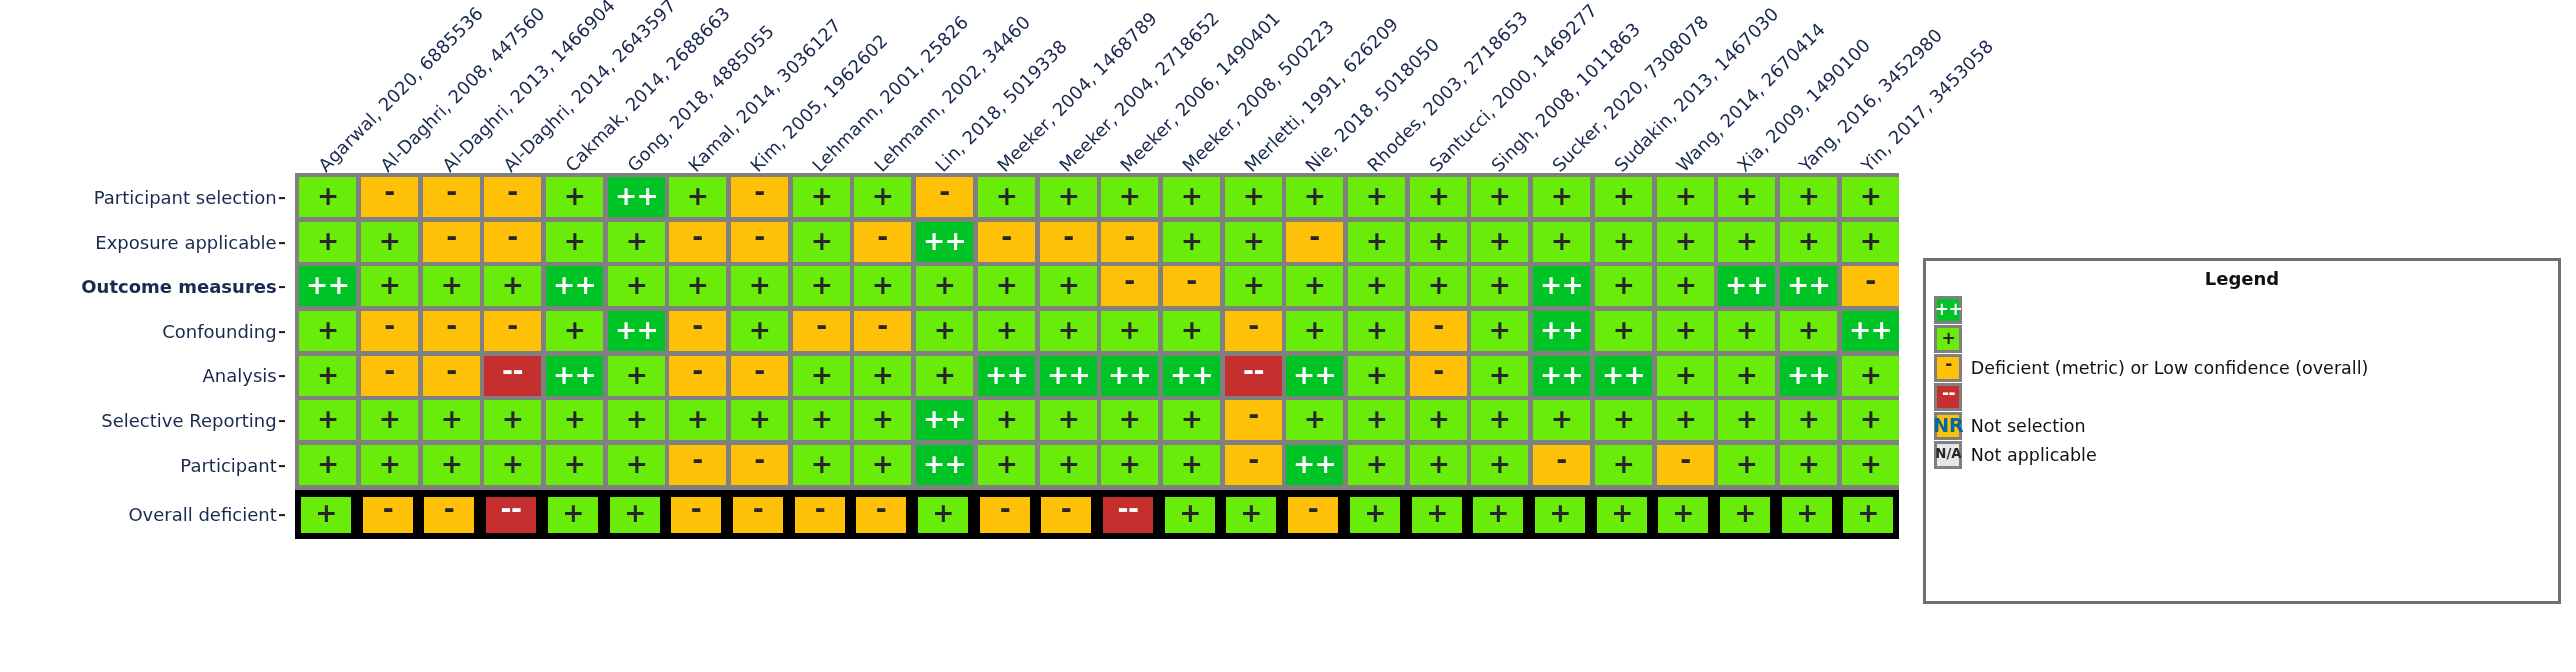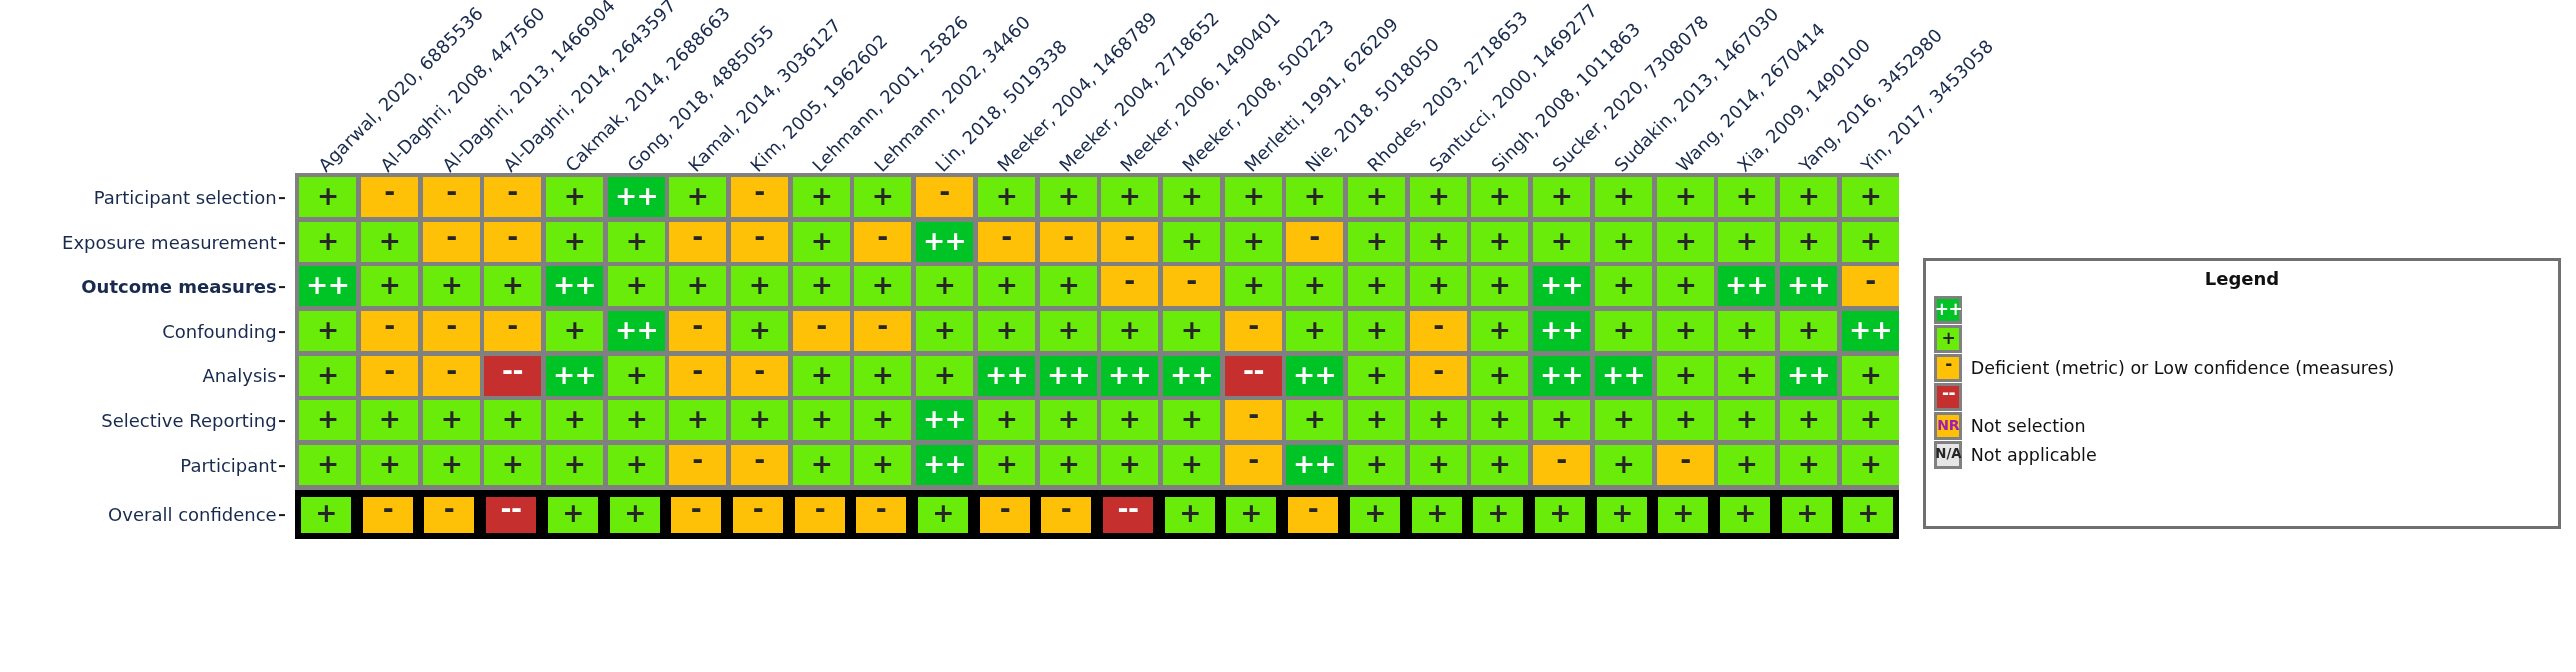--- a/index.html
+++ b/index.html
@@ -106,21 +106,21 @@
   .ocell.minus {background:#ffc107;color:#262626;font-size:26.5px;}
   .ocell.dminus{background:#c5302f;color:#ffffff;font-size:26.5px;}
   .ocell .glyph{display:block;transform:translateY(-1.2px);}
   .ocell.minus .glyph,
   .ocell.dminus .glyph{transform:translateY(-4.8px);}
 
   
   #legend{
     position:absolute;
     left:1923px;top:258px;
-    width:638px;height:271px;
+    width:638px;height:346px;
     border:3px solid #707070;
     background:#ffffff;
     box-sizing:border-box;
   }
   #legend-title{
     position:absolute;
     left:0;top:7.2px;width:100%;
     text-align:center;
     font-size:18px;
     font-weight:bold;
@@ -138,21 +138,21 @@
     box-sizing:border-box;
     display:flex;align-items:center;justify-content:center;
     font-weight:bold;
     line-height:1;
     flex:0 0 auto;
   }
   .legend-swatch.s-dplus {background:#00c425;color:#ffffff;font-size:17px;letter-spacing:-0.6px;}
   .legend-swatch.s-plus  {background:#6aec0a;color:#262626;font-size:17px;letter-spacing:-0.6px;}
   .legend-swatch.s-minus {background:#ffc107;color:#262626;font-size:17px;letter-spacing:-0.6px;}
   .legend-swatch.s-dminus{background:#c5302f;color:#ffffff;font-size:17px;letter-spacing:-0.6px;}
-  .legend-swatch.s-nr    {background:#ffc107;color:#a21caf;font-size:14px;}
+  .legend-swatch.s-nr    {background:#ffc107;color:#0369a1;font-size:19px;}
   .legend-swatch.s-na    {background:#e6e6e6;color:#262626;font-size:13.3px;}
   .legend-swatch .glyph{display:block;transform:translateY(-0.6px);}
   .legend-swatch.s-minus .glyph,
   .legend-swatch.s-dminus .glyph{transform:translateY(-3.6px);}
   .legend-text{
     margin-left:8.4px;
     font-size:17.5px;
     color:#111111;
     white-space:nowrap;
   }
@@ -187,33 +187,33 @@
       <div class="col-label" style="left: 1624px; bottom: 0px;">Sudakin, 2013, 1467030</div>
       <div class="col-label" style="left: 1686px; bottom: 0px;">Wang, 2014, 2670414</div>
       <div class="col-label" style="left: 1747px; bottom: 0px;">Xia, 2009, 1490100</div>
       <div class="col-label" style="left: 1809px; bottom: 0px;">Yang, 2016, 3452980</div>
       <div class="col-label" style="left: 1871px; bottom: 0px;">Yin, 2017, 3453058</div>
     </div>
 
   <div id="row-label-layer">
       <div class="row-label" style="top: 198px;">Participant selection</div>
       <div class="row-tick" style="top: 198px;"></div>
-      <div class="row-label" style="top: 243px;">Exposure measurement</div>
+      <div class="row-label" style="top: 243px;">Exposure applicable</div>
       <div class="row-tick" style="top: 243px;"></div>
       <div class="row-label" style="top: 287px; font-weight: bold;">Outcome measures</div>
       <div class="row-tick" style="top: 287px;"></div>
       <div class="row-label" style="top: 332px;">Confounding</div>
       <div class="row-tick" style="top: 332px;"></div>
       <div class="row-label" style="top: 376px;">Analysis</div>
       <div class="row-tick" style="top: 376px;"></div>
       <div class="row-label" style="top: 421px; text-align: right;">Selective Reporting</div>
       <div class="row-tick" style="top: 421px;"></div>
       <div class="row-label" style="top: 466px;">Participant</div>
       <div class="row-tick" style="top: 466px;"></div>
-      <div class="row-label" style="top: 515px;">Overall confidence</div>
+      <div class="row-label" style="top: 515px;">Overall deficient</div>
       <div class="row-tick" style="top: 515px;"></div>
     </div>
 
   <div id="grid" style="height: 317px;">
       <div class="grid-row" style="top: 0px; height: 45px;">
         <div class="cell plus" style="left: 4.2px; width: 57px; top: 4.2px; height: 40px;">
           <span class="glyph">+</span>
         </div>
         <div class="cell minus" style="left: 66px; width: 57px; top: 4.2px; height: 40px;">
           <span class="glyph">-</span>
@@ -863,21 +863,21 @@
       </div>
       <div class="legend-row" style="top: 64px;">
         <div class="legend-swatch s-plus">
           <span class="glyph">+</span>
         </div>
       </div>
       <div class="legend-row" style="top: 93px;">
         <div class="legend-swatch s-minus">
           <span class="glyph">-</span>
         </div>
-        <div class="legend-text">Deficient (metric) or Low confidence (measures)</div>
+        <div class="legend-text">Deficient (metric) or Low confidence (overall)</div>
       </div>
       <div class="legend-row" style="top: 122px;">
         <div class="legend-swatch s-dminus">
           <span class="glyph">--</span>
         </div>
       </div>
       <div class="legend-row" style="top: 151px;">
         <div class="legend-swatch s-nr">
           <span class="glyph">NR</span>
         </div>

